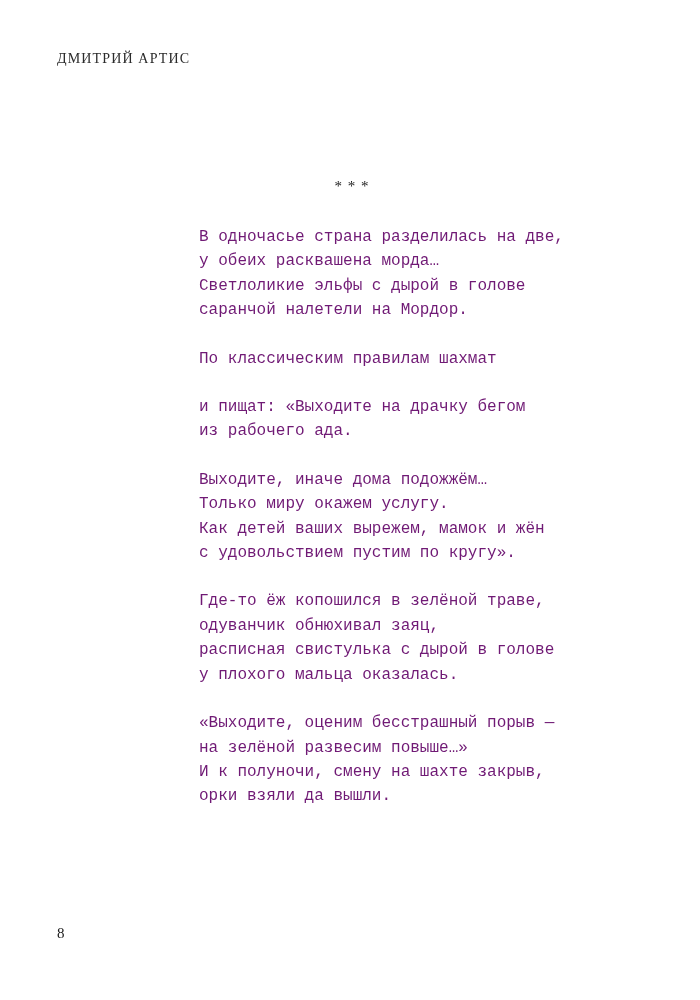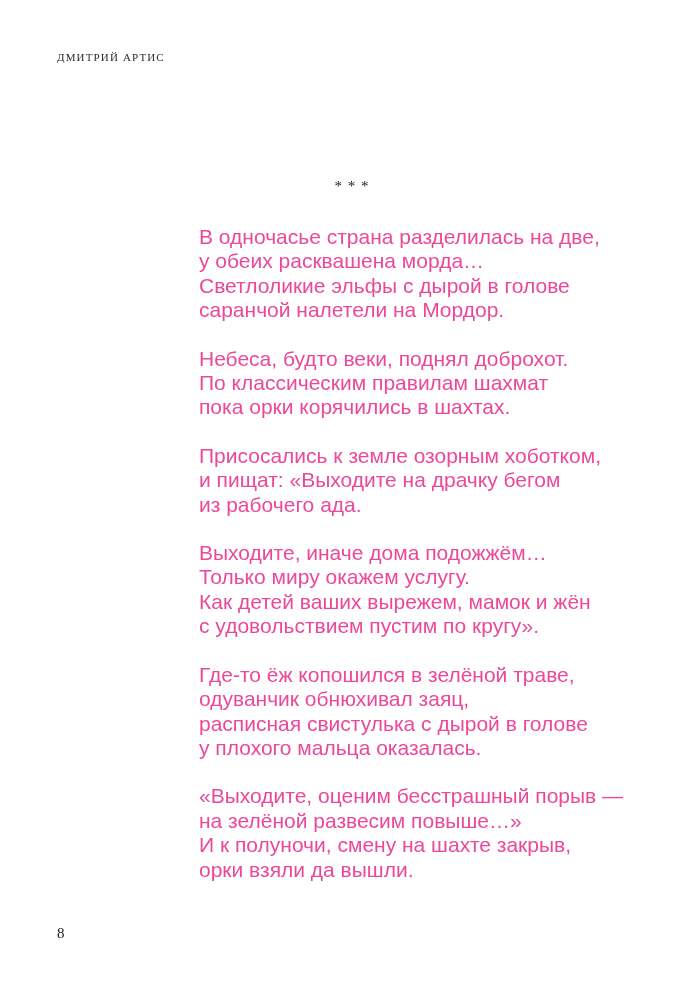--- a/index.html
+++ b/index.html
@@ -18,21 +18,21 @@
   .page {
     position: absolute;
     inset: 0;
     background: #ffffff;
   }
   .running-head {
     position: absolute;
     top: 51px;
     left: 57px;
     font-family: "Liberation Serif", serif;
-    font-size: 11px;
+    font-size: 14px;
     letter-spacing: 1.15px;
     color: #2b2b2b;
     white-space: nowrap;
   }
   .poem-block {
     position: absolute;
     top: 178px;
     left: 199px;
     width: 420px;
   }
@@ -47,24 +47,24 @@
     padding-left: 3px;
   }
   .stanza {
     margin: 0 0 24px 0;
     padding: 0;
   }
   .stanza:last-child {
     margin-bottom: 12px;
   }
   .line {
-    font-family: Liberation Sans, sans-serif;
-    font-size: 21px;
+    font-family: Liberation Mono, monospace;
+    font-size: 16px;
     line-height: 24.4px;
-    color: #ec4899;
+    color: #701a75;
     white-space: pre;
   }
   .folio {
     position: absolute;
     left: 57px;
     top: 925px;
     font-family: "Liberation Serif", serif;
     font-size: 15px;
     color: #1a1a1a;
   }
@@ -81,27 +81,24 @@
     <div class="asterisks">* * *</div>
 
     <div class="stanza">
       <div class="line">В одночасье страна разделилась на две,</div>
       <div class="line">у обеих расквашена морда…</div>
       <div class="line">Светлоликие эльфы с дырой в голове</div>
       <div class="line">саранчой налетели на Мордор.</div>
     </div>
 
     <div class="stanza">
-      <div class="line">Небеса, будто веки, поднял доброхот.</div>
       <div class="line">По классическим правилам шахмат</div>
-      <div class="line">пока орки корячились в шахтах.</div>
     </div>
 
     <div class="stanza">
-      <div class="line">Присосались к земле озорным хоботком,</div>
       <div class="line">и пищат: «Выходите на драчку бегом</div>
       <div class="line">из рабочего ада.</div>
     </div>
 
     <div class="stanza">
       <div class="line">Выходите, иначе дома подожжём…</div>
       <div class="line">Только миру окажем услугу.</div>
       <div class="line">Как детей ваших вырежем, мамок и жён</div>
       <div class="line">с удовольствием пустим по кругу».</div>
     </div>

